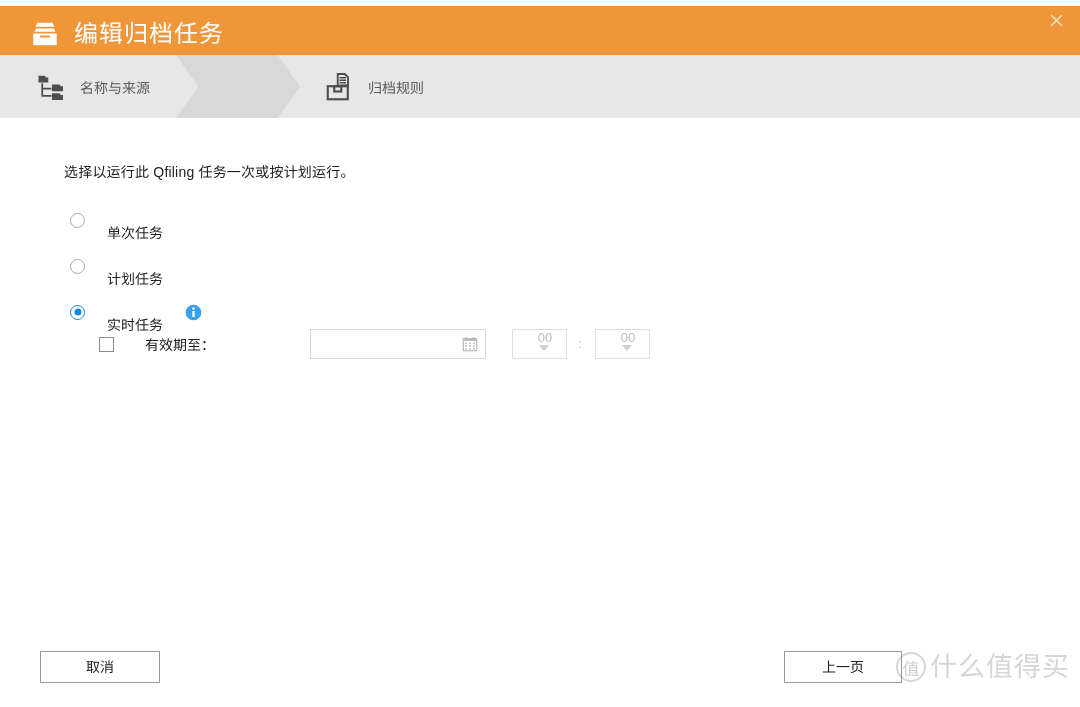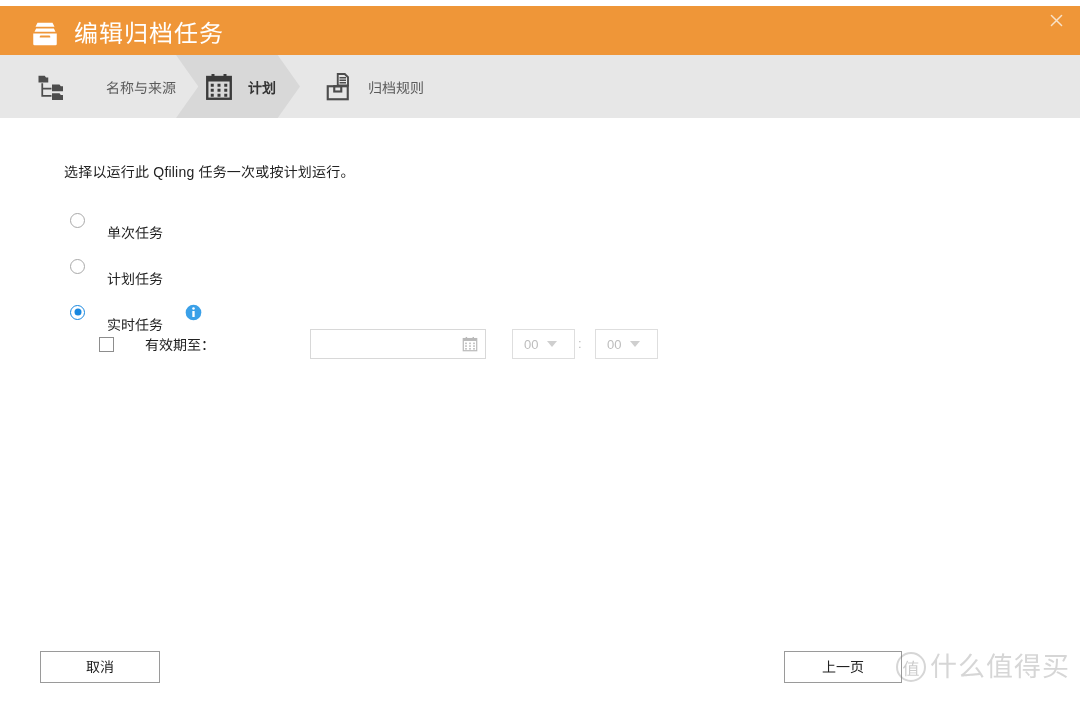--- a/index.html
+++ b/index.html
@@ -88,21 +88,21 @@
   }
   .step-chevron {
     position: absolute;
     top: 0;
     left: 176px;
     width: 124px;
     height: 63px;
     background: #d8d8d8;
     clip-path: polygon(0 0, 82% 0, 100% 50%, 82% 100%, 0 100%, 18% 50%);
   }
-  #step-1 { left: 36px; gap: 26px; }
+  #step-1 { left: 36px; }
   #step-2 { left: 204px; }
   #step-3 { left: 324px; }
 
   
   .content {
     position: absolute;
     left: 0;
     top: 118px;
     width: 1080px;
     height: 521px;
@@ -217,28 +217,29 @@
     width: 16px;
     height: 16px;
     margin-right: 7px;
     flex: 0 0 auto;
     display: block;
     cursor: pointer;
   }
   .time-select {
     position: absolute;
     top: 0;
-    width: 63px;
+    width: 55px;
     height: 30px;
     border: 1px solid #dedede;
     background: #ffffff;
     box-sizing: border-box;
     display: flex;
     align-items: center;
     cursor: default;
+    flex-direction: column;
   }
   #hour-select { left: 413px; }
   #minute-select { left: 496px; }
   .time-value {
     margin-left: 11px;
     font-size: 13px;
     color: #bdbdbd;
   }
   .caret {
     margin-left: 9px;
@@ -338,40 +339,20 @@
   <div class="step" id="step-1">
     <svg class="step-icon" viewBox="0 0 24 24" aria-hidden="true">
       <path fill="#4d4d4d" d="M2 3h5l1 1.4h1.8v4H2V3z"></path>
       <path fill="#4d4d4d" d="M13.8 10h5l1 1.4h1.8v4h-8.8v-5.4z"></path>
       <path fill="#4d4d4d" d="M13.8 17h5l1 1.4h1.8v4h-8.8V17z"></path>
       <path fill="none" stroke="#4d4d4d" stroke-width="1.4" d="M5 9v10h7.4 M5 13.2h7.4"></path>
     </svg>
     <span class="step-label">名称与来源</span>
   </div>
 
-  <div class="step active" id="step-2">
-    <svg class="step-icon" viewBox="0 0 24 24" aria-hidden="true">
-      <rect x="2.6" y="4" width="18.8" height="17.4" fill="none" stroke="#3b3b3b" stroke-width="1.9"></rect>
-      <rect x="2.6" y="4" width="18.8" height="3.6" fill="#3b3b3b"></rect>
-      <rect x="6" y="1.6" width="2.4" height="4" fill="#3b3b3b"></rect>
-      <rect x="15.6" y="1.6" width="2.4" height="4" fill="#3b3b3b"></rect>
-      <g fill="#3b3b3b">
-        <rect x="5.4" y="9.4" width="2.4" height="2.4"></rect>
-          <rect x="10.8" y="9.4" width="2.4" height="2.4"></rect>
-          <rect x="16.2" y="9.4" width="2.4" height="2.4"></rect>
-        <rect x="5.4" y="13.4" width="2.4" height="2.4"></rect>
-          <rect x="10.8" y="13.4" width="2.4" height="2.4"></rect>
-          <rect x="16.2" y="13.4" width="2.4" height="2.4"></rect>
-        <rect x="5.4" y="17.4" width="2.4" height="2.4"></rect>
-          <rect x="10.8" y="17.4" width="2.4" height="2.4"></rect>
-          <rect x="16.2" y="17.4" width="2.4" height="2.4"></rect>
-      </g>
-    </svg>
-    <span class="step-label">计划</span>
-  </div>
 
   <div class="step" id="step-3">
     <svg class="step-icon" viewBox="0 0 24 24" aria-hidden="true">
       <path fill="none" stroke="#4d4d4d" stroke-width="1.5" d="M11 1.6h5.6l2.6 2.6v6.6H11V1.6z"></path>
       <path fill="#4d4d4d" d="M12.4 4h5.2v1.1h-5.2zM12.4 6h5.2v1.1h-5.2zM12.4 8h5.2v1.1h-5.2z"></path>
       <rect x="3" y="11.4" width="16" height="10.4" fill="none" stroke="#4d4d4d" stroke-width="1.7"></rect>
       <rect x="8.2" y="11.4" width="5.6" height="4.2" fill="none" stroke="#4d4d4d" stroke-width="1.7"></rect>
     </svg>
     <span class="step-label">归档规则</span>
   </div>

